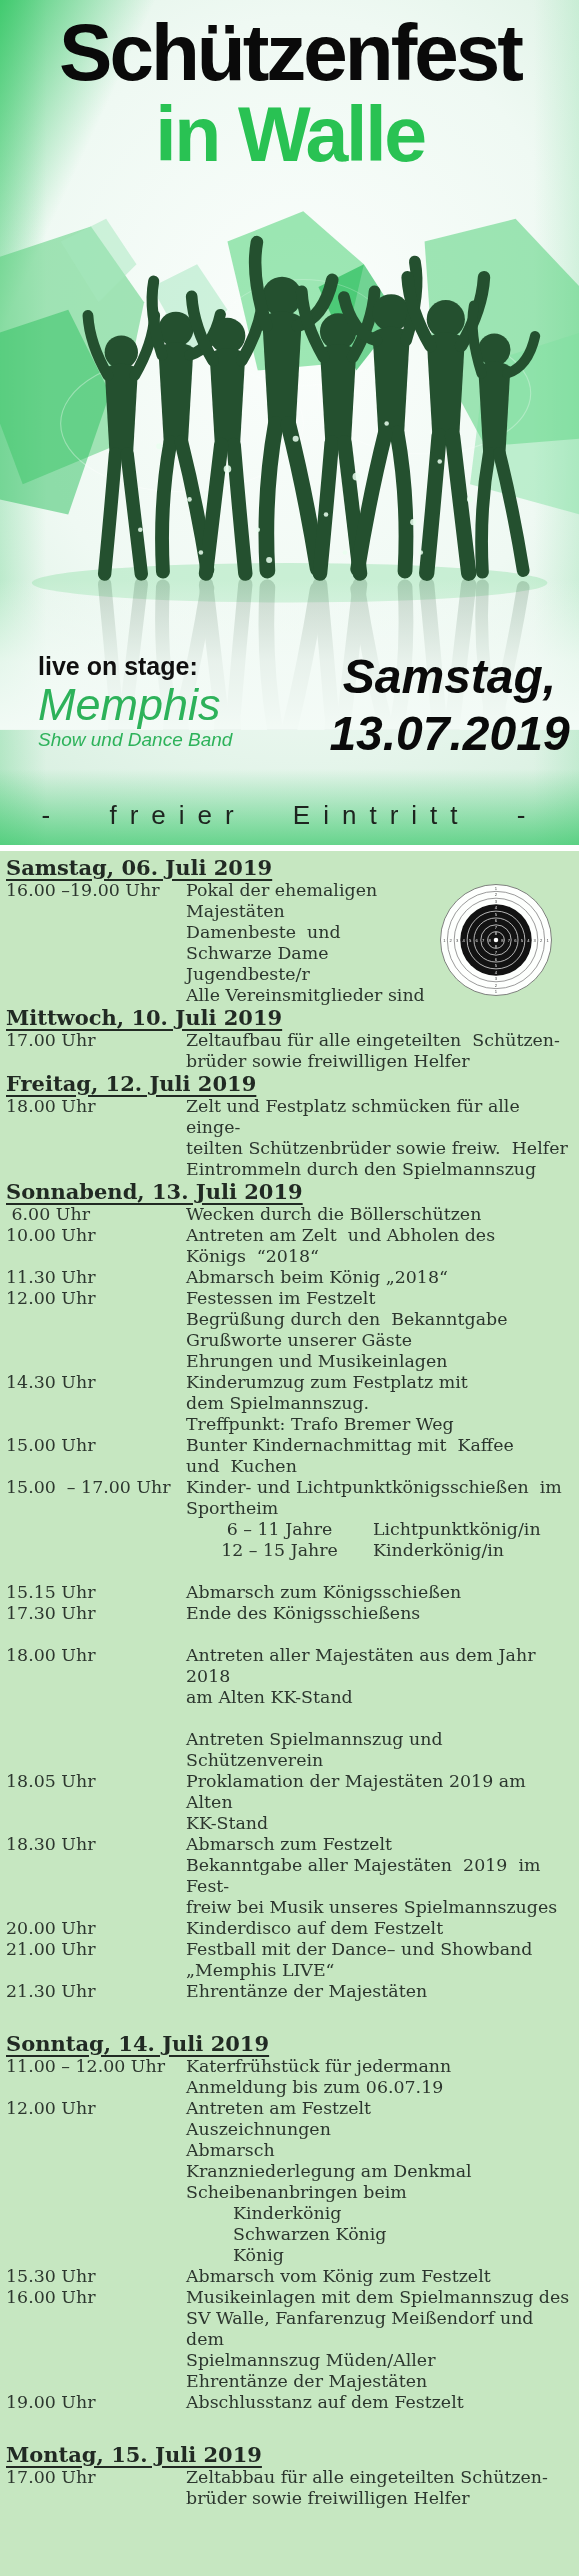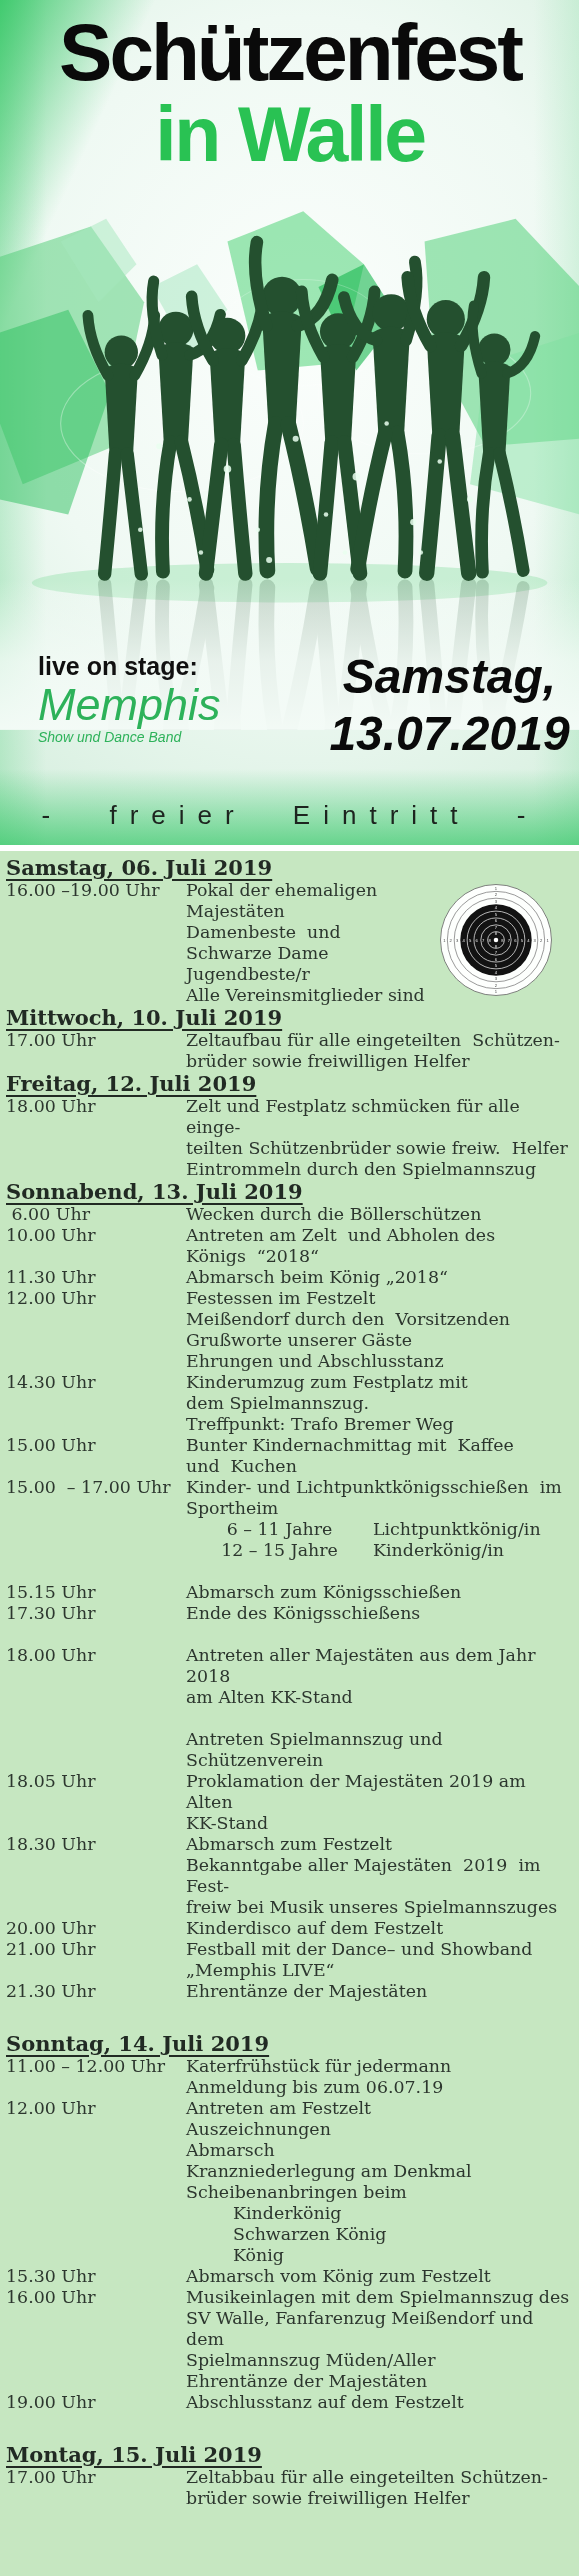--- a/index.html
+++ b/index.html
@@ -16,21 +16,21 @@
       radial-gradient(ellipse 120% 95% at 52% 40%, #fbfefc 0%, #eff9f3 40%, #d9f0e1 68%, #b7e6c8 88%, #8cdaab 100%);
   }
   .hero-title{margin:0;padding-top:11px;text-align:center;
     font-size:80px;font-weight:900;letter-spacing:-3px;line-height:1.04;color:#0a0a0a;}
   .hero-subtitle{margin:0;text-align:center;
     font-size:77px;font-weight:900;letter-spacing:-2.3px;line-height:1.04;color:#29c253;}
   .dancers{position:absolute;left:0;top:196px;width:580px;height:534px;}
   .stage-block{position:absolute;left:38px;top:653px;line-height:1.05;}
   .stage-label{font-size:25px;font-weight:bold;color:#101010;}
   .band-name{font-size:45px;font-style:italic;color:#2db25a;margin-top:1.5px;}
-  .band-subtitle{font-size:14px;font-style:italic;color:#2db25a;margin-top:1.5px;}
+  .band-subtitle{font-size:19px;font-style:italic;color:#2db25a;margin-top:1.5px;}
   .date-block{position:absolute;right:3px;top:649px;width:255px;text-align:center;
     font-size:48px;font-weight:900;line-height:1.18;color:#0a0a0a;font-style:italic;}
   .admission{position:absolute;left:0;bottom:13.6px;width:100%;text-align:center;
     font-size:26px;font-weight:400;color:#1d241f;letter-spacing:13px;word-spacing:26px;white-space:nowrap;}
 
   
   .gap-strip{height:6px;background:#ffffff;}
   .schedule{position:relative;width:580px;height:1725px;box-sizing:border-box;
     background:#c6e7c1;padding:4.5px 6px 7.6px 6px;overflow:hidden;
     font-family:"DejaVu Serif","Liberation Serif",serif;color:#2c362e;font-size:17.4px;}
@@ -248,23 +248,23 @@
           <div class="row">
             <div class="time">11.30 Uhr</div>
             <div class="desc">
               <div class="line">Abmarsch beim König „2018“</div>
             </div>
           </div>
           <div class="row">
             <div class="time">12.00 Uhr</div>
             <div class="desc">
               <div class="line">Festessen im Festzelt</div>
-              <div class="line">Meißendorf durch den  Vorsitzenden</div>
+              <div class="line">Begrüßung durch den  Bekanntgabe</div>
               <div class="line">Grußworte unserer Gäste</div>
-              <div class="line">Ehrungen und Abschlusstanz</div>
+              <div class="line">Ehrungen und Musikeinlagen</div>
             </div>
           </div>
           <div class="row">
             <div class="time">14.30 Uhr</div>
             <div class="desc">
               <div class="line">Kinderumzug zum Festplatz mit</div>
               <div class="line">dem Spielmannszug.</div>
               <div class="line">Treffpunkt: Trafo Bremer Weg</div>
             </div>
           </div>

